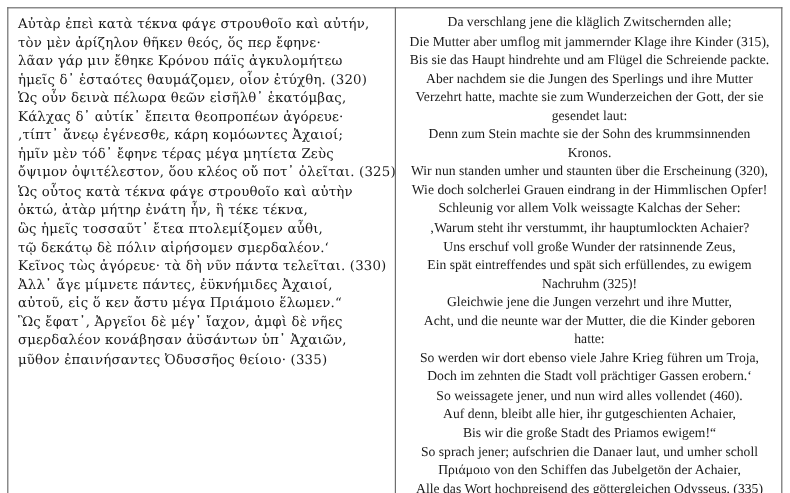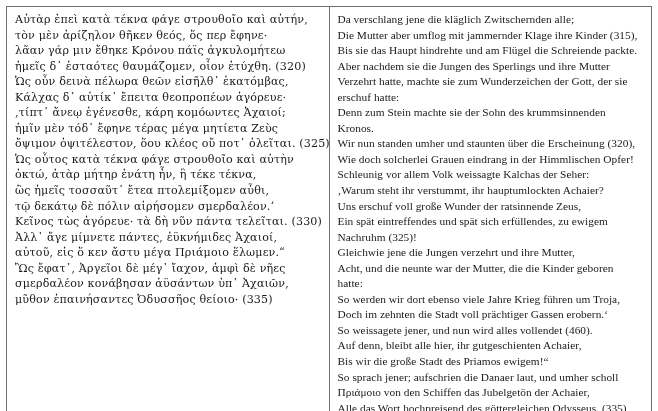--- a/index.html
+++ b/index.html
@@ -65,20 +65,21 @@
   .german-lines {
     font-family: "Liberation Serif", "DejaVu Serif", serif;
     font-size: 11.35px;
     line-height: 15.55px;
     letter-spacing: 0.02px;
   }
   .german-lines .vline {
     display: block;
     height: 15.55px;
     white-space: nowrap;
+    text-align: center;
   }
 </style>
 </head>
 <body>
 
 <div class="page">
   <table class="bitext-table">
     <tbody>
       <tr>
 
@@ -109,21 +110,21 @@
         </td>
 
         <td class="col-german">
           <div class="cell-inner">
             <div class="german-lines">
               <span class="vline">Da verschlang jene die kläglich Zwitschernden alle;</span>
               <span class="vline">Die Mutter aber umflog mit jammernder Klage ihre Kinder (315),</span>
               <span class="vline">Bis sie das Haupt hindrehte und am Flügel die Schreiende packte.</span>
               <span class="vline">Aber nachdem sie die Jungen des Sperlings und ihre Mutter</span>
               <span class="vline">Verzehrt hatte, machte sie zum Wunderzeichen der Gott, der sie</span>
-              <span class="vline">erschuf hatte:</span>
+              <span class="vline">gesendet laut:</span>
               <span class="vline">Denn zum Stein machte sie der Sohn des krummsinnenden</span>
               <span class="vline">Kronos.</span>
               <span class="vline">Wir nun standen umher und staunten über die Erscheinung (320),</span>
               <span class="vline">Wie doch solcherlei Grauen eindrang in der Himmlischen Opfer!</span>
               <span class="vline">Schleunig vor allem Volk weissagte Kalchas der Seher:</span>
               <span class="vline">‚Warum steht ihr verstummt, ihr hauptumlockten Achaier?</span>
               <span class="vline">Uns erschuf voll große Wunder der ratsinnende Zeus,</span>
               <span class="vline">Ein spät eintreffendes und spät sich erfüllendes, zu ewigem</span>
               <span class="vline">Nachruhm (325)!</span>
               <span class="vline">Gleichwie jene die Jungen verzehrt und ihre Mutter,</span>

